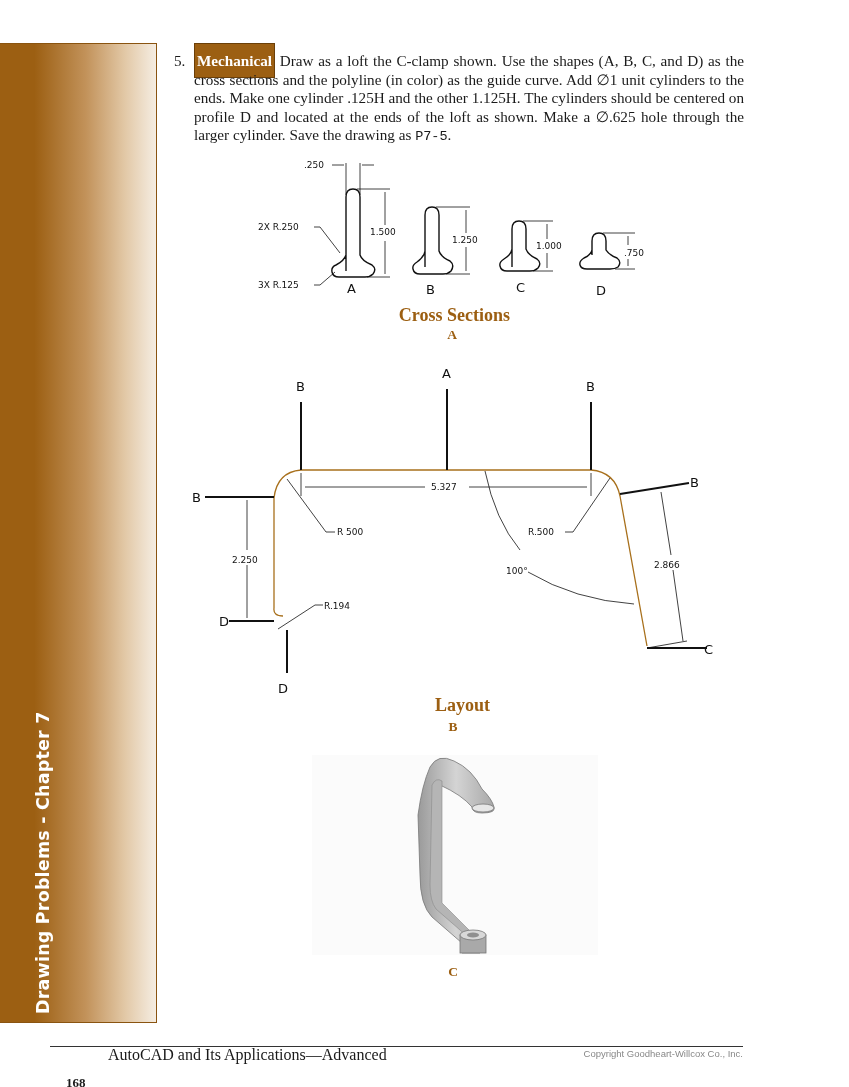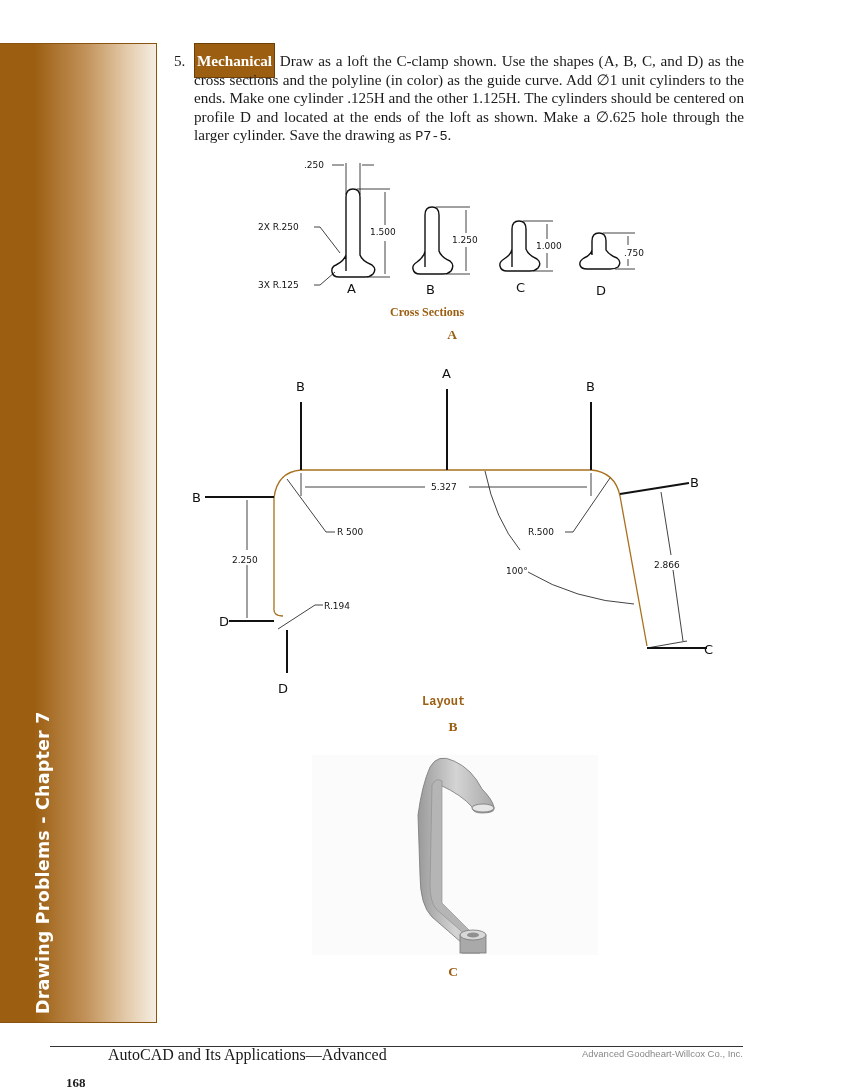--- a/index.html
+++ b/index.html
@@ -7,21 +7,21 @@
   .sidebar { position:absolute; left:0; top:43px; width:157px; height:980px;
     background:linear-gradient(to right, #9c5f12 0%, #9c5f12 22%, #c2925a 55%, #e2c8a6 80%, #f5ede2 100%);
     border:1px solid #8a5410; border-left:none; box-sizing:border-box; }
   .sidebar-title { position:absolute; left:33px; bottom:8px; transform-origin:left bottom; transform:rotate(-90deg) translateY(100%);
     white-space:nowrap; color:#ffffff; font-family:"DejaVu Sans", sans-serif; font-weight:bold; font-size:17.5px; letter-spacing:0.2px; width:auto; }
   .problem { position:absolute; left:174px; top:52px; width:570px; font-size:15.2px; line-height:18.6px; text-align:justify; }
   .problem .num { position:absolute; left:0; top:0; }
   .problem .body { margin-left:20px; }
   .tag { background:#9c5f12; color:#ffffff; font-weight:bold; padding:8px 2px; border:1px solid #6b3f08; }
   .filename { font-family:Liberation Mono, monospace; font-size:13.5px; }
-  .caption { position:absolute; font-weight:bold; color:#9c5f12; font-size:12px; text-align:left; }
+  .caption { position:absolute; font-weight:bold; color:#9c5f12; font-size:18px; text-align:right; }
   .letter { position:absolute; font-weight:bold; color:#9c5f12; font-size:13.5px; text-align:center; }
   svg text { font-family:"DejaVu Sans", sans-serif; }
   .render-box { position:absolute; left:312px; top:755px; width:286px; height:200px; background:#fbfbfb; }
   .footer-rule { position:absolute; left:50px; top:1046px; width:693px; height:1px; background:#333; }
   .page-num { position:absolute; left:66px; top:1075px; font-weight:bold; font-size:13px; }
   .book-title { position:absolute; left:108px; top:1046px; font-size:16px; }
   .copyright { position:absolute; right:106px; top:1048px; font-family:"Liberation Sans", sans-serif; font-size:9.5px; color:#888; }
 </style>
 </head>
 <body>
@@ -148,21 +148,21 @@
   <g fill="#111" font-size="9">
     <text x="246" y="130">5.327</text>
     <text x="152" y="175">R 500</text>
     <text x="343" y="175">R.500</text>
     <text x="47" y="203">2.250</text>
     <text x="321" y="214">100°</text>
     <text x="469" y="208">2.866</text>
     <text x="139" y="249">R.194</text>
   </g>
 </svg>
-<div class="caption" style="left:422px;top:695px;width:80px;font-family:Liberation Mono, monospace;">Layout</div>
+<div class="caption" style="left:410px;top:695px;width:80px;">Layout</div>
 <div class="letter" style="left:441px;top:719px;width:24px;">B</div>
 
 <div class="render-box">
   <svg width="286" height="200" viewBox="0 0 286 200">
     <defs>
       <linearGradient id="g1" x1="0" x2="1" y1="0" y2="0">
         <stop offset="0" stop-color="#9a9a9a"></stop>
         <stop offset="0.5" stop-color="#d4d4d4"></stop>
         <stop offset="1" stop-color="#a8a8a8"></stop>
       </linearGradient>
@@ -177,13 +177,13 @@
     <rect x="148" y="180" width="26" height="18" fill="#a9a9a9" stroke="#777" stroke-width="0.8"></rect>
     <ellipse cx="161" cy="180" rx="13" ry="5" fill="#d8d8d8" stroke="#777" stroke-width="0.8"></ellipse>
     <ellipse cx="161" cy="180" rx="6" ry="2.6" fill="#8f8f8f"></ellipse>
   </svg>
 </div>
 <div class="letter" style="left:441px;top:964px;width:24px;">C</div>
 
 <div class="footer-rule"></div>
 <div class="page-num">168</div>
 <div class="book-title">AutoCAD and Its Applications—Advanced</div>
-<div class="copyright">Advanced Goodheart-Willcox Co., Inc.</div>
+<div class="copyright">Copyright Goodheart-Willcox Co., Inc.</div>
 
 </body></html>

